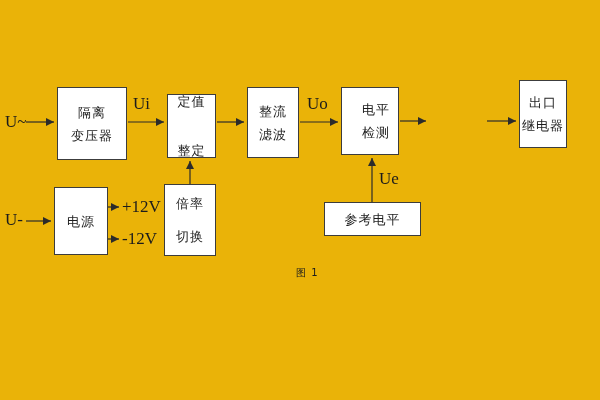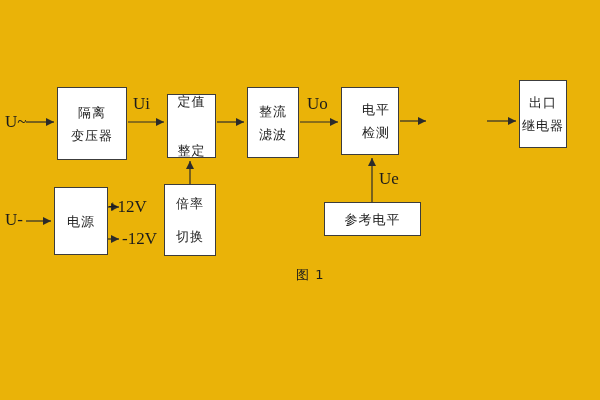--- a/index.html
+++ b/index.html
@@ -39,21 +39,21 @@
   .blk .l { display: block; white-space: nowrap; }
   .lbl {
     position: absolute;
     font-size: 17px;
     white-space: nowrap;
     line-height: 16px;
     font-family: Liberation Serif, serif;
   }
   .caption {
     position: absolute;
-    font-size: 13px;
+    font-size: 10px;
     letter-spacing: 1px;
     text-align: right;
   }
 </style>
 </head>
 <body>
 
 <div class="canvas">
 
   <svg class="arrows" xmlns="http://www.w3.org/2000/svg" viewBox="0 0 600 400">
@@ -115,21 +115,21 @@
   </div>
 
   <div class="lbl" style="left:5px; top:114px;">U~</div>
 
   <div class="lbl" style="left:133px; top:96px;">Ui</div>
 
   <div class="lbl" style="left:307px; top:96px;">Uo</div>
 
   <div class="lbl" style="left:5px; top:212px;">U-</div>
 
-  <div class="lbl" style="left:108px; top:199px;">+12V</div>
+  <div class="lbl" style="left:122px; top:199px;">+12V</div>
 
   <div class="lbl" style="left:122px; top:231px;text-align:right;">-12V</div>
 
   <div class="lbl" style="left:379px; top:171px;">Ue</div>
 
   <div class="caption" style="left:296px; top:266px;">图 1</div>
 
 </div>
 
 </body></html>

